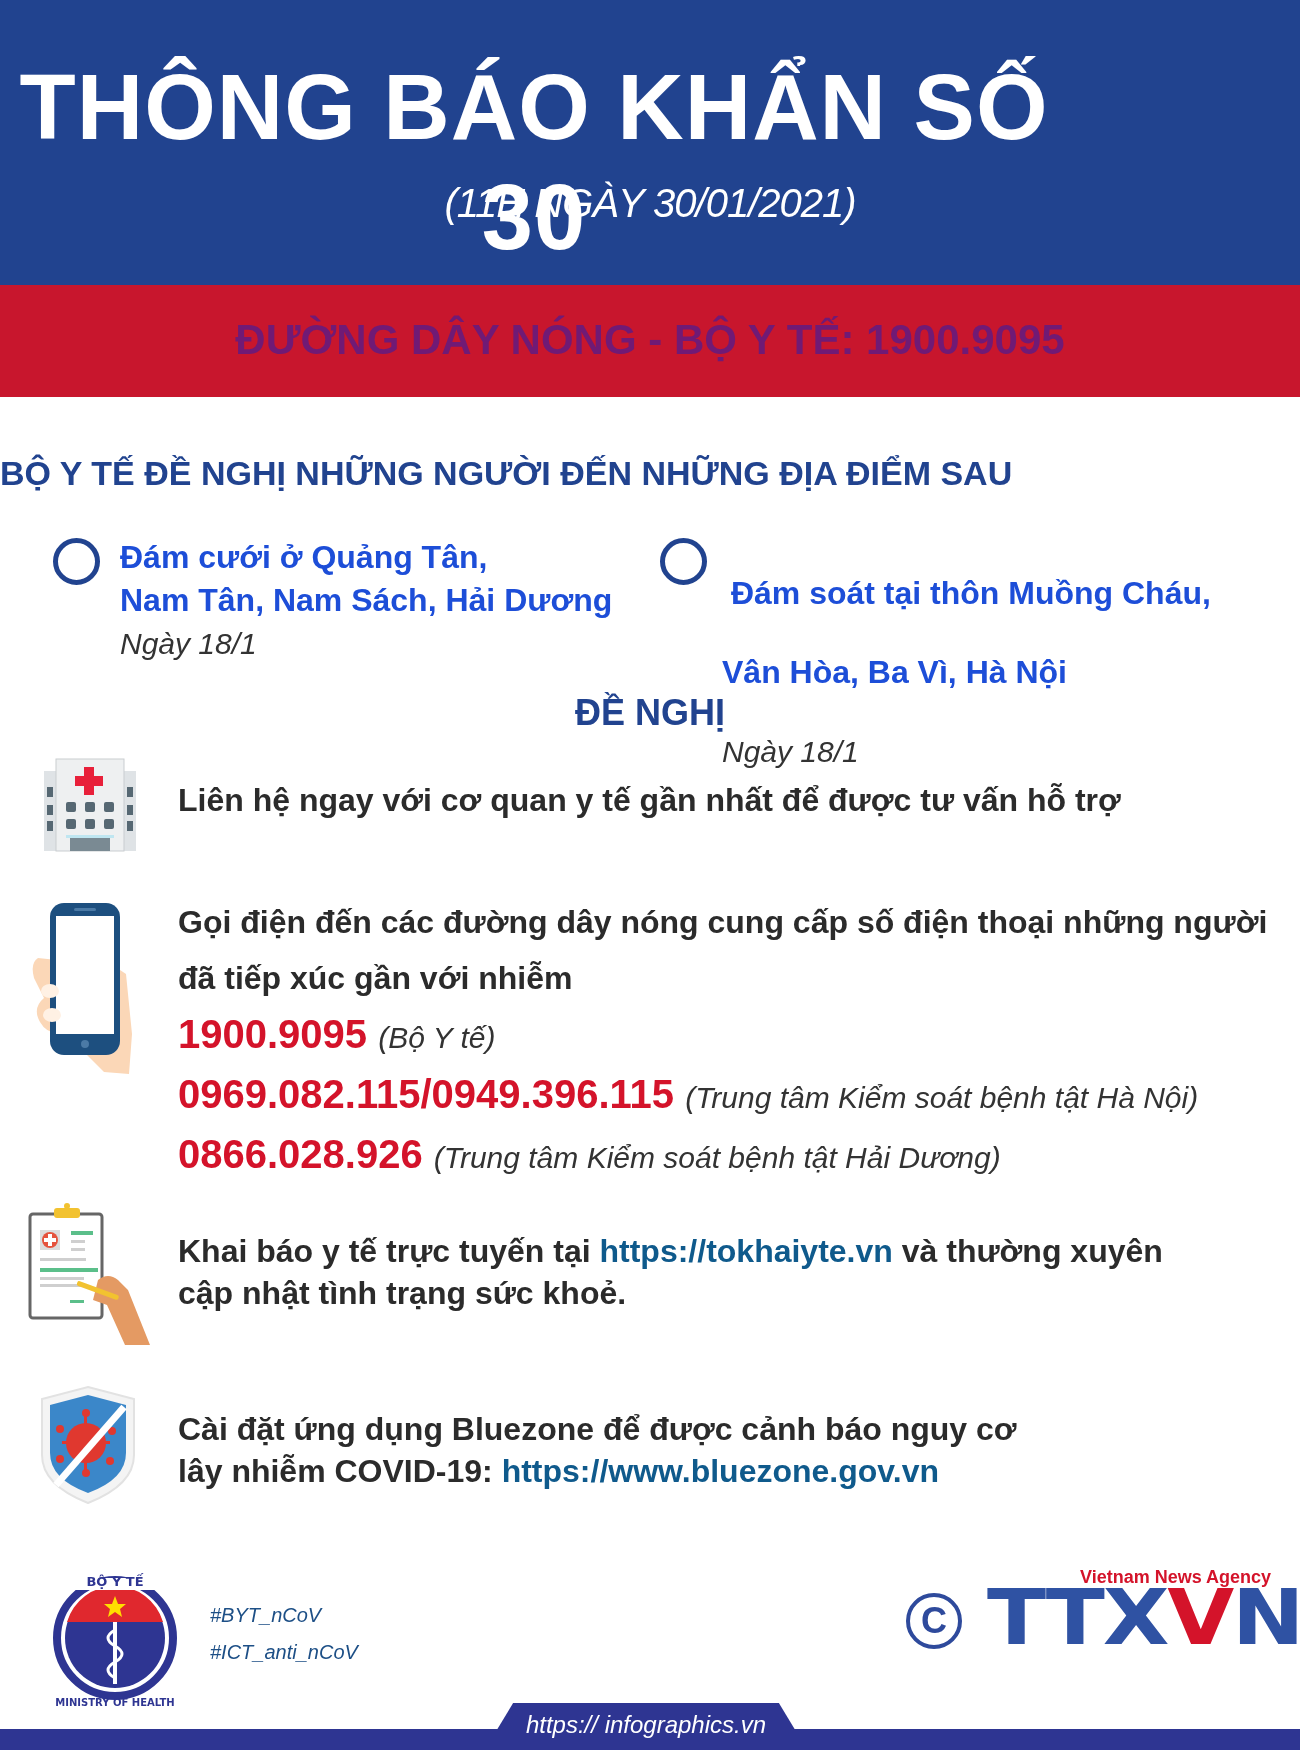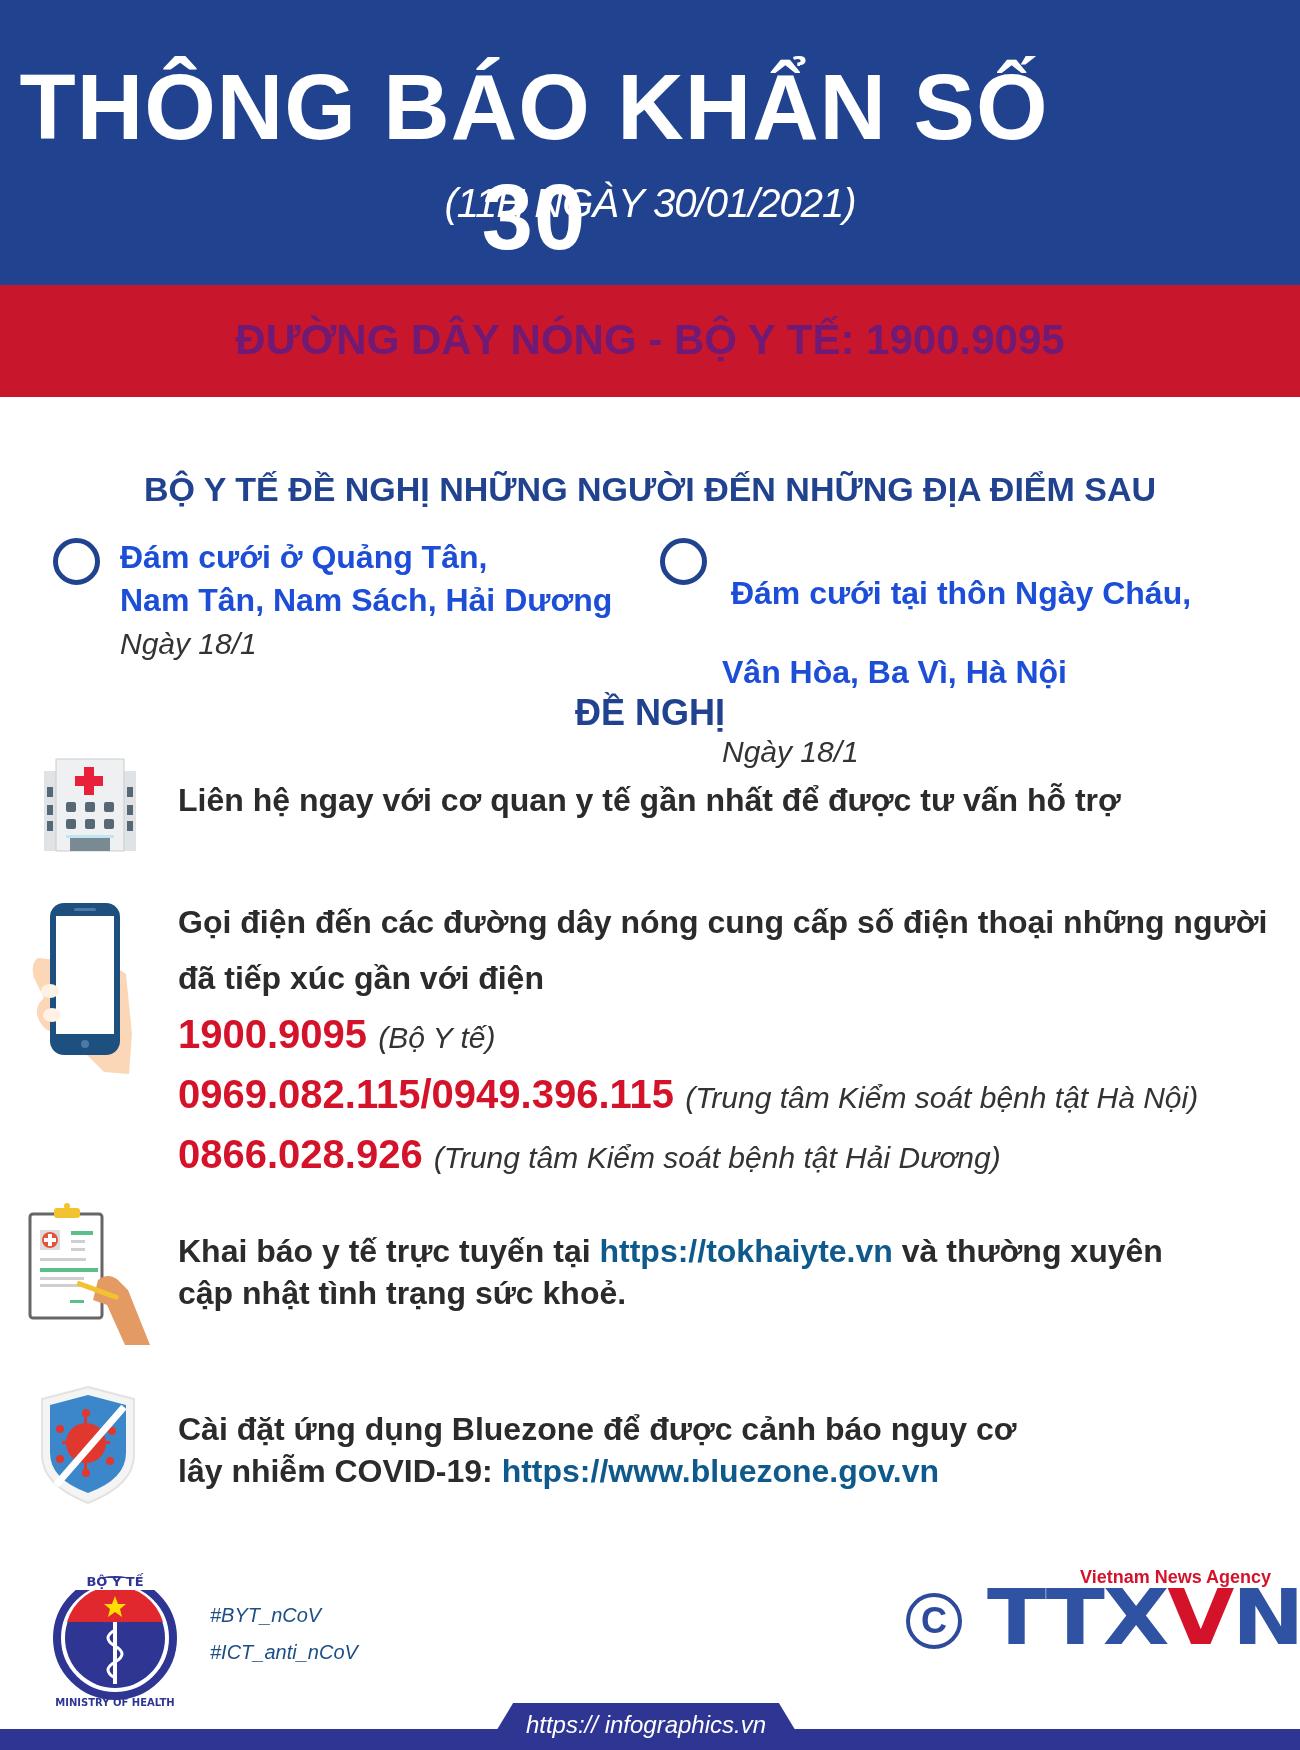--- a/index.html
+++ b/index.html
@@ -12,21 +12,21 @@
   .title { left: 0; width: 1068px; top: 52px; text-align: center; color: #fff; font-weight: 700;
            font-size: 92px; letter-spacing: 1px; line-height: 110px; }
   .subtitle { left: 0; width: 1300px; top: 168px; text-align: center; color: #fff; font-style: italic;
               font-size: 40px; line-height: 70px; font-weight: 400; letter-spacing: -1px; }
 
   .hotline { left: 0; top: 285px; width: 1300px; height: 112px; background: #c8162d; }
   .hotline-text { left: 0; width: 1300px; top: 310px; text-align: center; color: #701a75; font-weight: 700;
                   font-size: 42px; line-height: 60px; }
 
   
-  .section-heading { left: 0; width: 1300px; top: 464px; text-align: center; color: #21438f;
+  .section-heading { left: 0; width: 1300px; top: 448px; text-align: left; color: #21438f;
                      font-weight: 700; font-size: 34px; line-height: 50px; }
 
   
   .loc-circle { width: 47px; height: 47px; border: 5px solid #21438f; border-radius: 50%; }
   .loc-text { font-size: 32px; line-height: 43px; font-weight: 700; color: #1d4ed8; }
   .loc-date { font-size: 30px; line-height: 43px; font-style: italic; color: #333; font-weight: 400; }
 
   .de-nghi { left: 0; width: 1300px; top: 688px; text-align: center; color: #21438f;
              font-weight: 700; font-size: 36px; line-height: 50px; }
 
@@ -66,21 +66,21 @@
 
 <div class="abs loc-circle" style="left:53px; top:538px;"></div>
 <div class="abs" style="left:120px; top:536px;">
   <div class="loc-text">Đám cưới ở Quảng Tân,</div>
   <div class="loc-text">Nam Tân, Nam Sách, Hải Dương</div>
   <div class="loc-date">Ngày 18/1</div>
 </div>
 
 <div class="abs loc-circle" style="left:660px; top:538px;"></div>
 <div class="abs" style="left:722px; top:536px; white-space: pre;">
-  <div class="loc-text"> Đám cưới tại thôn Ngày Cháu,</div>
+  <div class="loc-text"> Đám soát tại thôn Muồng Cháu,</div>
   <div class="loc-text">Vân Hòa, Ba Vì, Hà Nội</div>
   <div class="loc-date">Ngày 18/1</div>
 </div>
 
 <h2 class="abs de-nghi">ĐỀ NGHỊ</h2>
 
 <svg class="abs" style="left:42px; top:757px;" width="96" height="96" viewBox="0 0 96 96">
   <rect x="2" y="14" width="92" height="80" fill="#dfe3e6"></rect>
   <rect x="14" y="2" width="68" height="92" fill="#eef0f1" stroke="#c9cdd0" stroke-width="1"></rect>
   <rect x="42" y="10" width="10" height="28" fill="#e8203a"></rect>
@@ -108,21 +108,21 @@
   <path d="M10 60 q-8 5 -4 20 l10 20 q-12 10 -4 24 q8 14 24 10 l40 40 l25 2 l3 -40 l-6 -60 l-12 -8 z" fill="#fbd7b7"></path>
   <rect x="22" y="5" width="70" height="152" rx="14" fill="#1d4f7f"></rect>
   <rect x="28" y="18" width="58" height="118" fill="#ffffff"></rect>
   <rect x="46" y="10" width="22" height="3" rx="1.5" fill="#4b7aa6"></rect>
   <circle cx="57" cy="146" r="4" fill="#4b7aa6"></circle>
   <ellipse cx="22" cy="93" rx="9" ry="7" fill="#fff1e4"></ellipse>
   <ellipse cx="24" cy="117" rx="9" ry="7" fill="#fff1e4"></ellipse>
 </svg>
 <div class="abs" style="left:178px; top:894px;">
   <div class="rec-text" style="line-height:56px;">Gọi điện đến các đường dây nóng cung cấp số điện thoại những người</div>
-  <div class="rec-text" style="line-height:56px;">đã tiếp xúc gần với điện</div>
+  <div class="rec-text" style="line-height:56px;">đã tiếp xúc gần với nhiễm</div>
   <div class="phone-line">
     <span>1900.9095</span>
     <span class="phone-note">(Bộ Y tế)</span>
   </div>
   <div class="phone-line">
     <span>0969.082.115/0949.396.115</span>
     <span class="phone-note">(Trung tâm Kiểm soát bệnh tật Hà Nội)</span>
   </div>
   <div class="phone-line">
     <span>0866.028.926</span>

